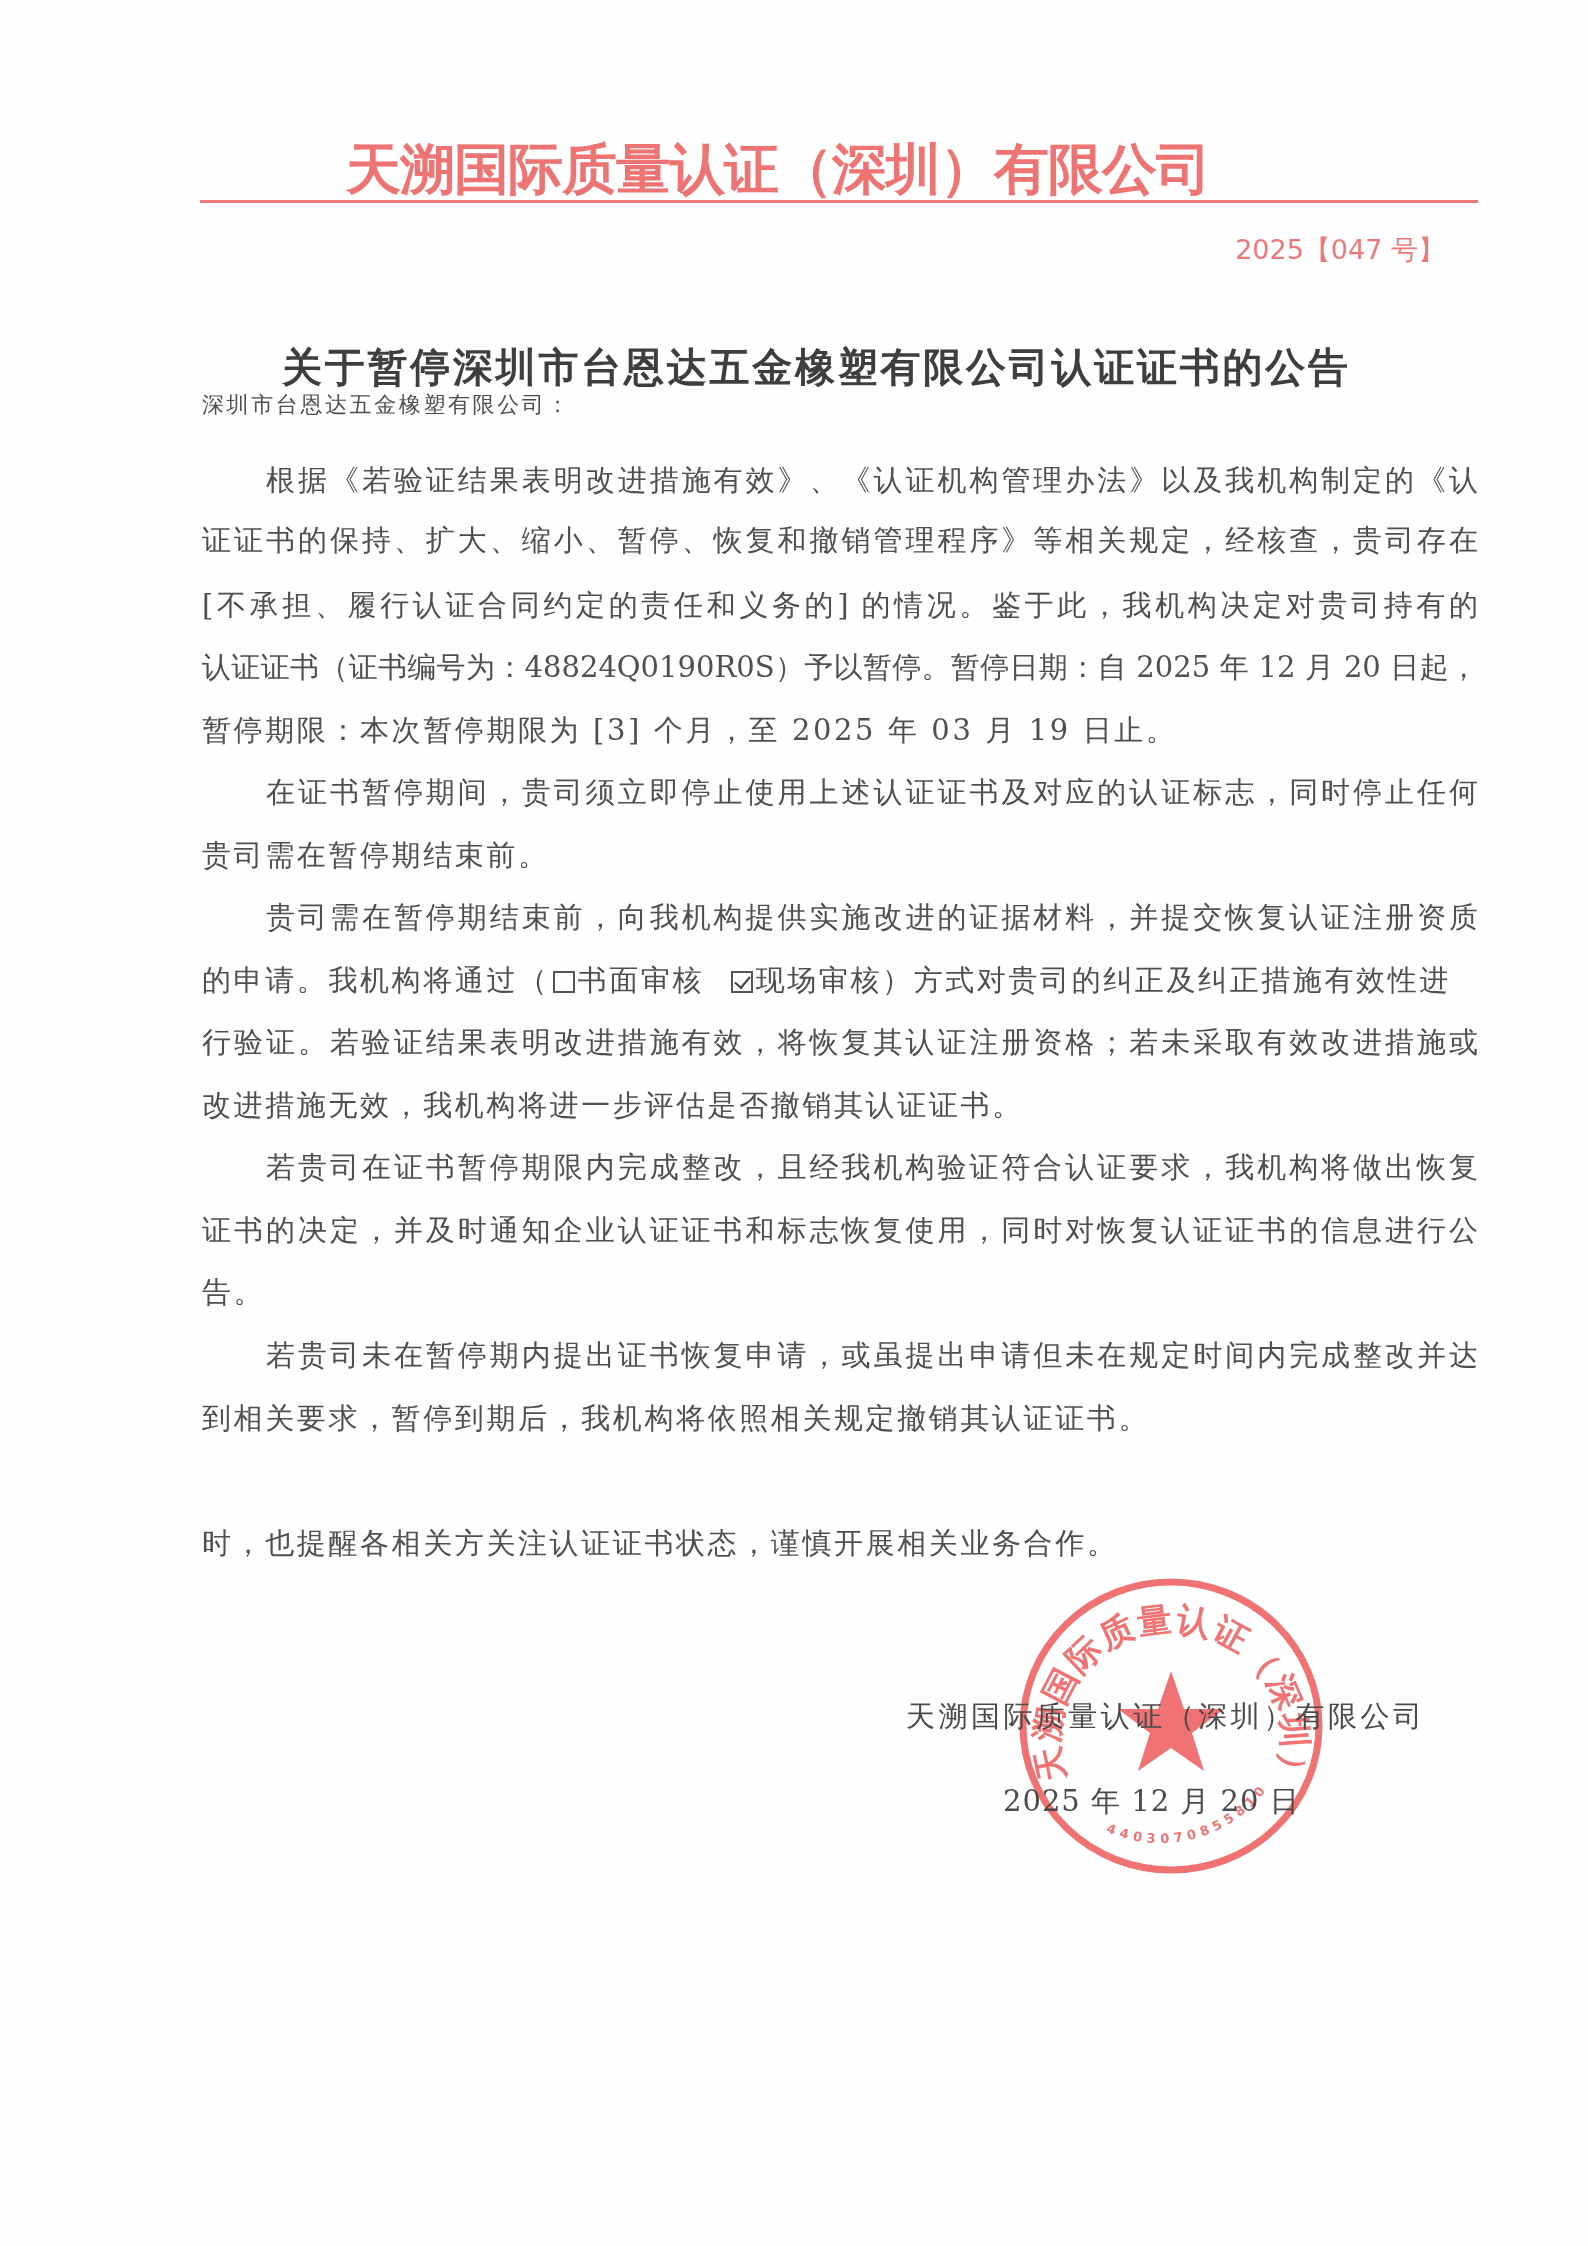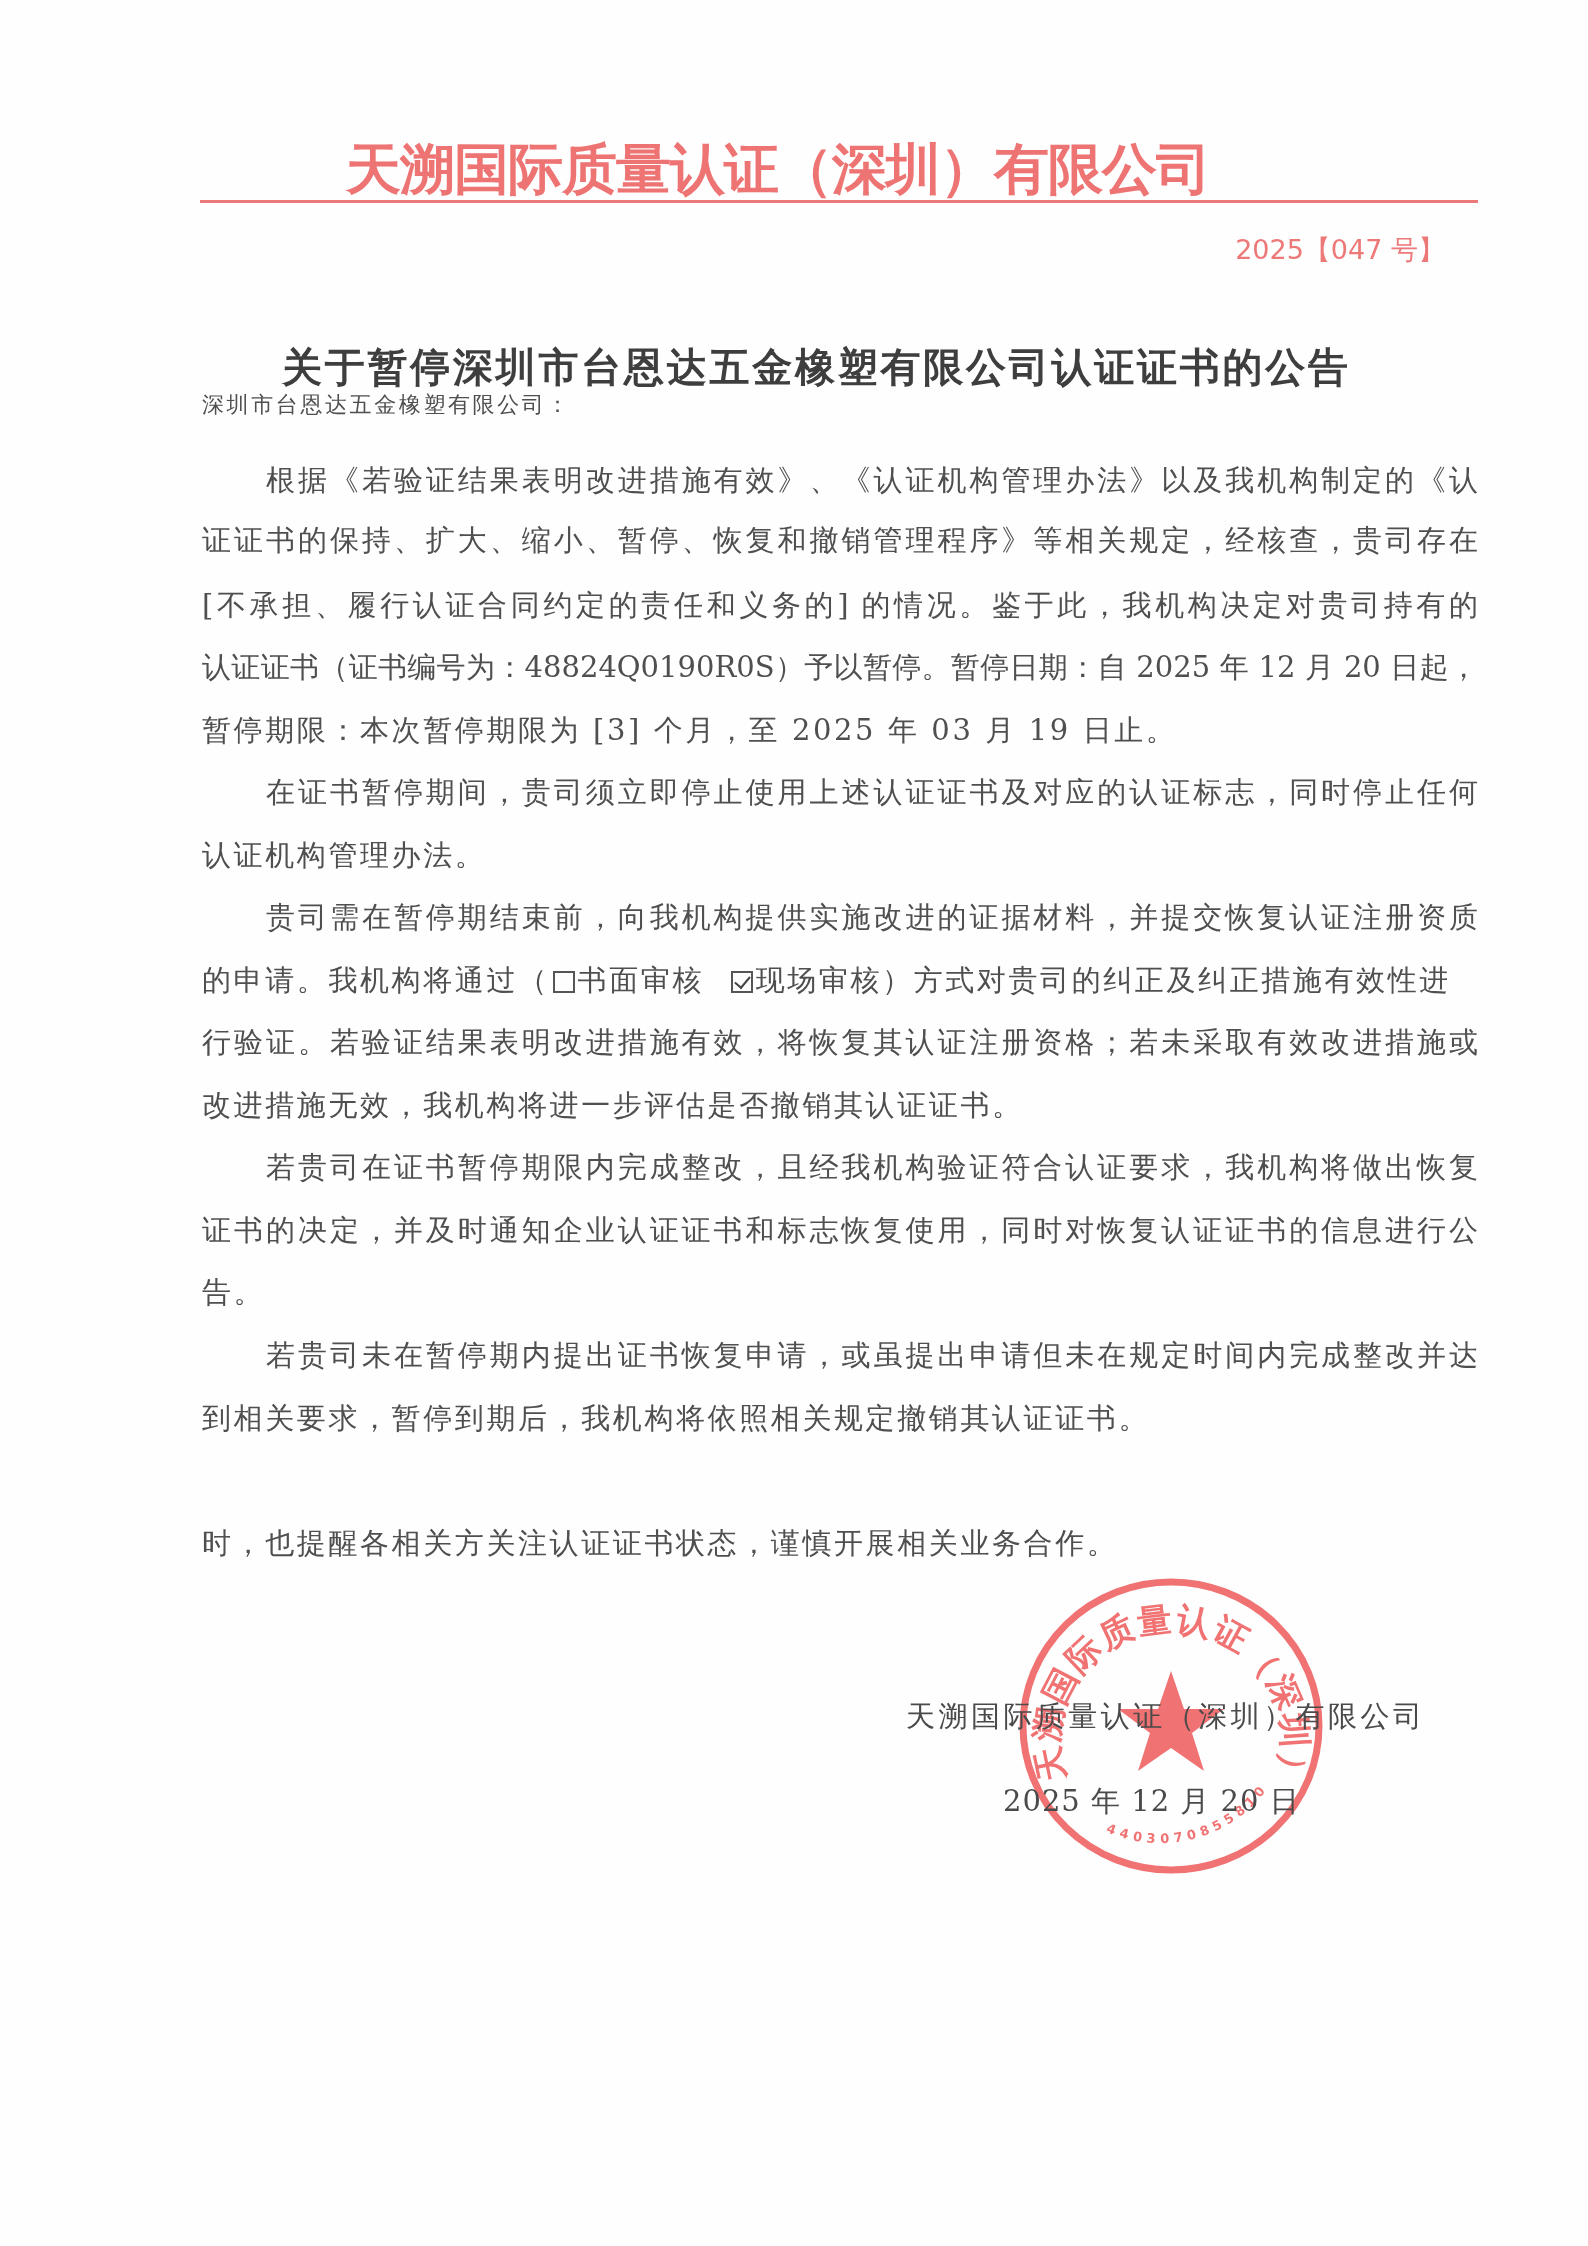--- a/index.html
+++ b/index.html
@@ -47,21 +47,21 @@
 
   <div class="salutation">深圳市台恩达五金橡塑有限公司：</div>
 
   <div class="body-line indent" style="top:460px">根据《若验证结果表明改进措施有效》、《认证机构管理办法》以及我机构制定的《认</div>
   <div class="body-line full" style="top:520px">证证书的保持、扩大、缩小、暂停、恢复和撤销管理程序》等相关规定，经核查，贵司存在</div>
   <div class="body-line full" style="top:585px">[不承担、履行认证合同约定的责任和义务的] 的情况。鉴于此，我机构决定对贵司持有的</div>
   <div class="body-line full" style="top:647px">认证证书（证书编号为：48824Q0190R0S）予以暂停。暂停日期：自 2025 年 12 月 20 日起，</div>
   <div class="body-line last" style="top:710px">暂停期限：本次暂停期限为 [3] 个月，至 2025 年 03 月 19 日止。</div>
 
   <div class="body-line indent" style="top:772px">在证书暂停期间，贵司须立即停止使用上述认证证书及对应的认证标志，同时停止任何</div>
-  <div class="body-line last" style="top:835px">认证机构管理办法。</div>
+  <div class="body-line last" style="top:835px">贵司需在暂停期结束前。</div>
 
   <div class="body-line indent" style="top:897px">贵司需在暂停期结束前，向我机构提供实施改进的证据材料，并提交恢复认证注册资质</div>
   <div class="body-line full" style="top:960px; text-align-last:left; letter-spacing:2.6px;">
     <span class="inline">的申请。我机构将通过（</span><span class="checkbox"></span><span class="inline">书面审核</span>&nbsp;&nbsp;<span class="checkbox checked"></span><span class="inline">现场审核）方式对贵司的纠正及纠正措施有效性进</span>
   </div>
   <div class="body-line full" style="top:1022px">行验证。若验证结果表明改进措施有效，将恢复其认证注册资格；若未采取有效改进措施或</div>
   <div class="body-line last" style="top:1085px">改进措施无效，我机构将进一步评估是否撤销其认证证书。</div>
 
   <div class="body-line indent" style="top:1147px">若贵司在证书暂停期限内完成整改，且经我机构验证符合认证要求，我机构将做出恢复</div>
   <div class="body-line full" style="top:1210px">证书的决定，并及时通知企业认证证书和标志恢复使用，同时对恢复认证证书的信息进行公</div>

